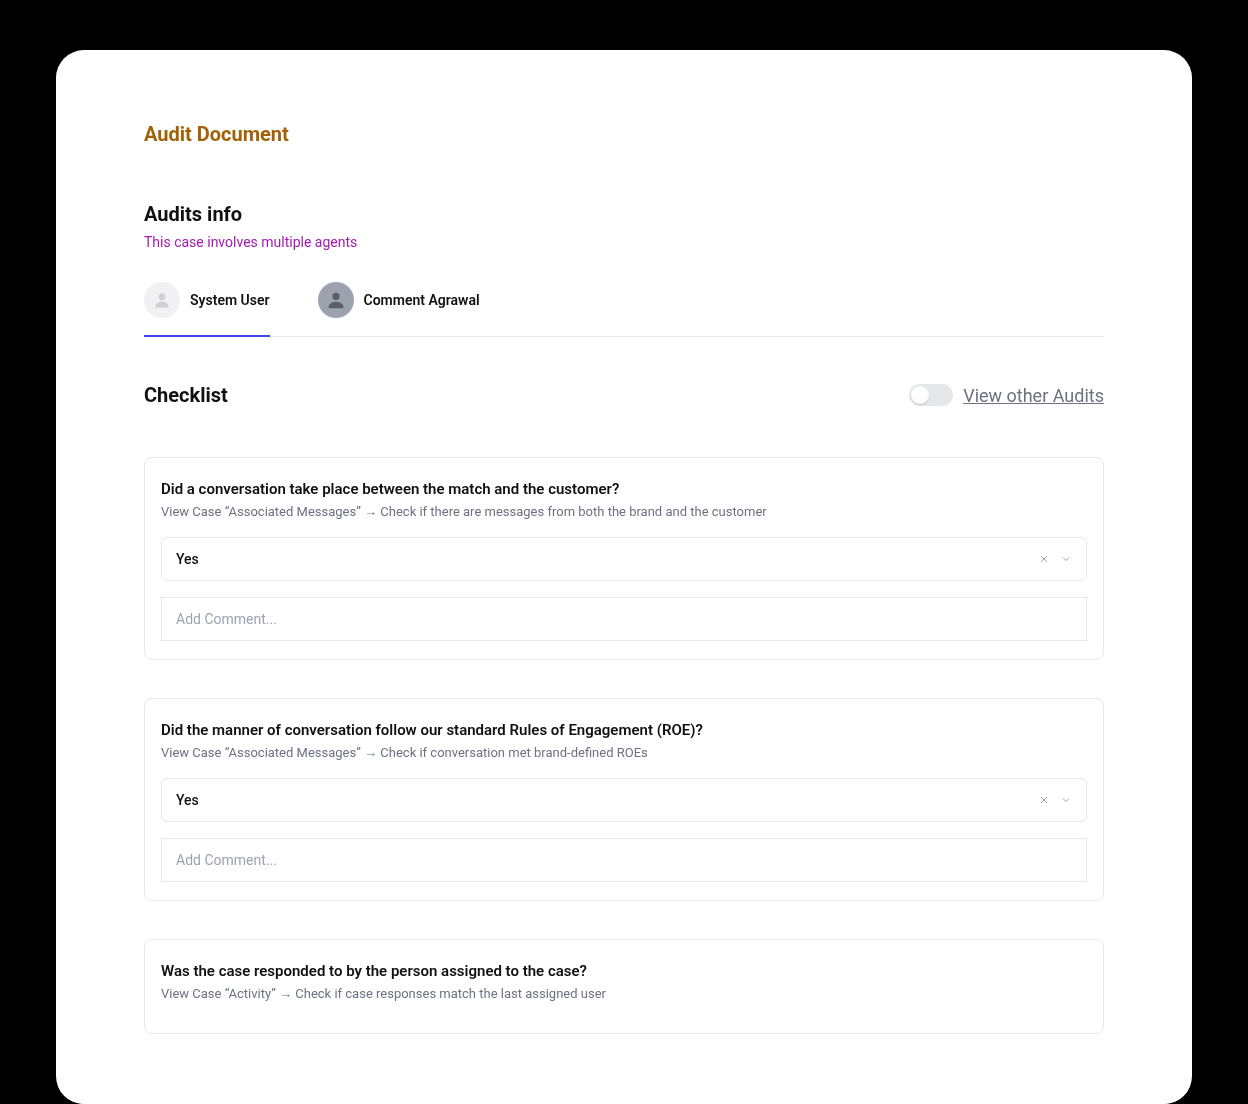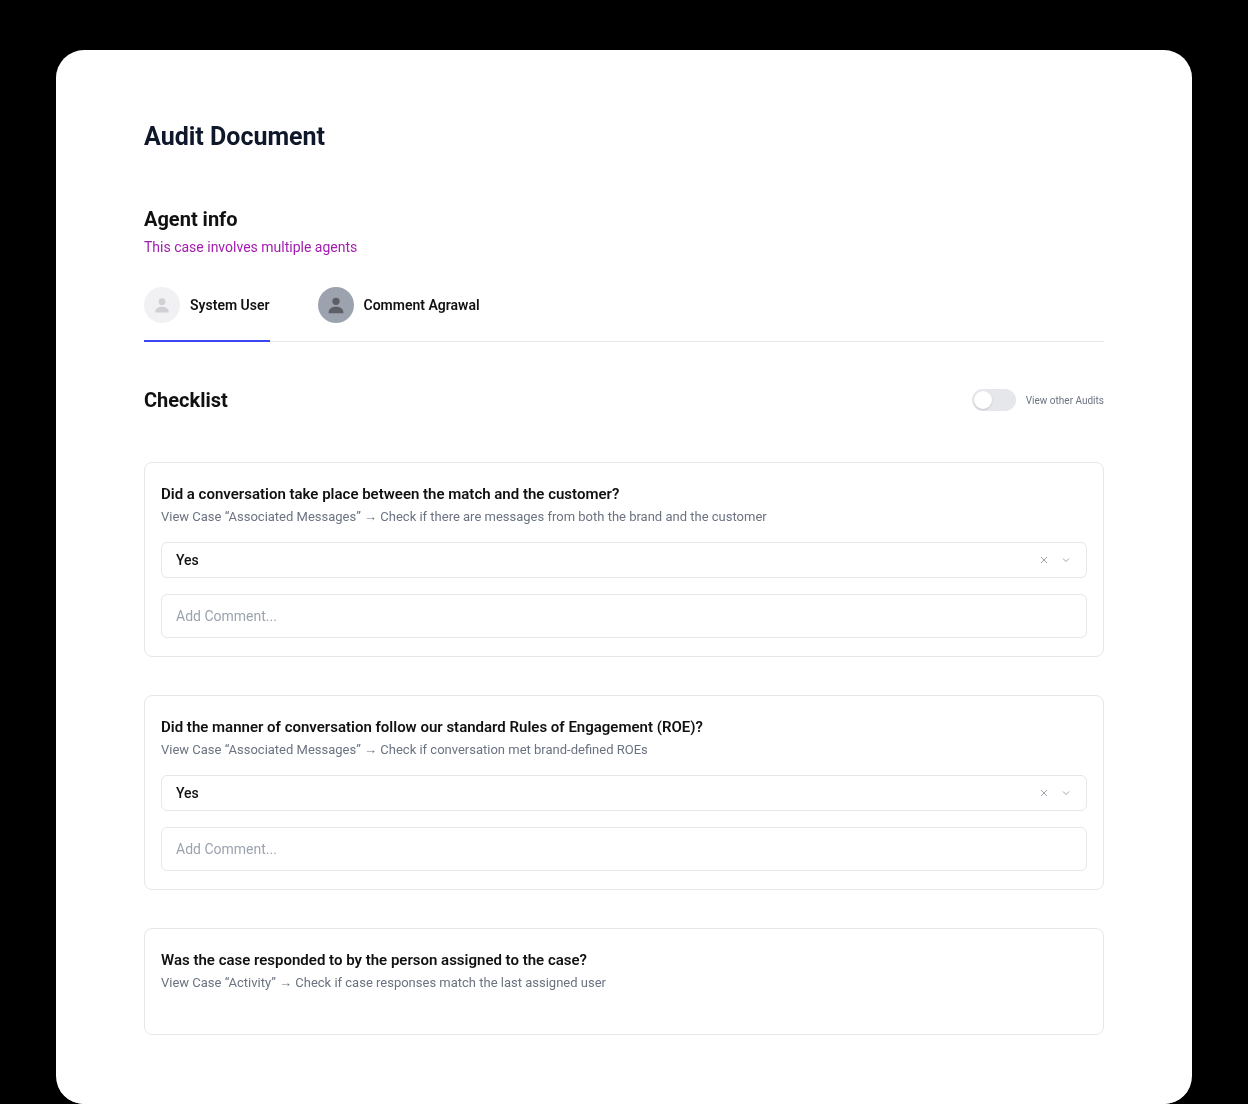--- a/index.html
+++ b/index.html
@@ -17,23 +17,23 @@
     width: 100%;
     height: 100%;
     overflow: hidden;
     position: relative;
     box-shadow: 0 0 0 1px rgba(0,0,0,0.04);
   }
   .content {
     padding: 72px 88px 0 88px;
   }
   .page-title {
-    font-size: 25px;
+    font-size: 20px;
     font-weight: 700;
-    color: #0f172a;
+    color: #a16207;
     margin-bottom: 56px;
   }
   .section-title {
     font-size: 20px;
     font-weight: 700;
     color: #111;
     margin-bottom: 8px;
   }
   .section-sub {
     font-size: 14px;
@@ -95,22 +95,23 @@
   .toggle::after {
     content: "";
     position: absolute;
     left: 2px; top: 2px;
     width: 18px; height: 18px;
     background: #fff;
     border-radius: 50%;
     box-shadow: 0 1px 2px rgba(0,0,0,0.15);
   }
   .toggle-label {
-    font-size: 10px;
+    font-size: 18px;
     color: #6b7280;
+    text-decoration: underline;
   }
   .card {
     border: 1px solid #e5e7eb;
     border-radius: 8px;
     padding: 22px 16px 18px 16px;
     margin-bottom: 38px;
   }
   .q-title {
     font-size: 15px;
     font-weight: 600;
@@ -118,42 +119,42 @@
     margin-bottom: 6px;
   }
   .q-hint {
     font-size: 13px;
     color: #6b7280;
     margin-bottom: 18px;
   }
   .select {
     border: 1px solid #e5e7eb;
     border-radius: 6px;
-    height: 36px;
+    height: 44px;
     display: flex;
     align-items: center;
     padding: 0 14px;
     justify-content: space-between;
     margin-bottom: 16px;
     cursor: pointer;
   }
   .select-val {
     font-size: 14px;
     color: #111;
     font-weight: 500;
   }
   .select-icons {
     display: flex;
     align-items: center;
     gap: 10px;
     color: #9ca3af;
   }
   .comment {
     border: 1px solid #e5e7eb;
-    border-radius: 6px;
+    border-radius: 0;
     height: 44px;
     display: flex;
     align-items: center;
     padding: 0 14px;
     font-size: 14px;
     color: #9ca3af;
     cursor: text;
   }
   .fade {
     position: absolute;
@@ -165,21 +166,21 @@
   svg { display:block; }
 </style>
 </head>
 <body>
 
 <div class="window">
   <div class="content">
 
     <h1 class="page-title">Audit Document</h1>
 
-    <h2 class="section-title">Agent info</h2>
+    <h2 class="section-title">Audits info</h2>
     <div class="section-sub">This case involves multiple agents</div>
 
     <div class="tabs">
       <div class="tab active">
         <div class="avatar light">
           <svg width="20" height="20" viewBox="0 0 24 24" fill="#cfcfd4">
               <circle cx="12" cy="8" r="4"></circle>
               <path d="M4 20c0-4 4-6 8-6s8 2 8 6v1H4z"></path>
             </svg>
         </div>
@@ -235,20 +236,20 @@
           <svg width="12" height="12" viewBox="0 0 24 24" fill="none" stroke="#9ca3af" stroke-width="2">
               <path d="m6 9 6 6 6-6"></path>
             </svg>
         </span>
       </div>
       <div class="comment">
         <span>Add Comment...</span>
       </div>
     </div>
 
-    <div class="card" style="margin-bottom:16px; padding-bottom:44px;">
+    <div class="card" style="margin-bottom:16px; padding-bottom:32px;">
       <div class="q-title">Was the case responded to by the person assigned to the case?</div>
       <div class="q-hint" style="margin-bottom:0">View Case “Activity” → Check if case responses match the last assigned user</div>
     </div>
 
   </div>
   <div class="fade"></div>
 </div>
 
 </body></html>

